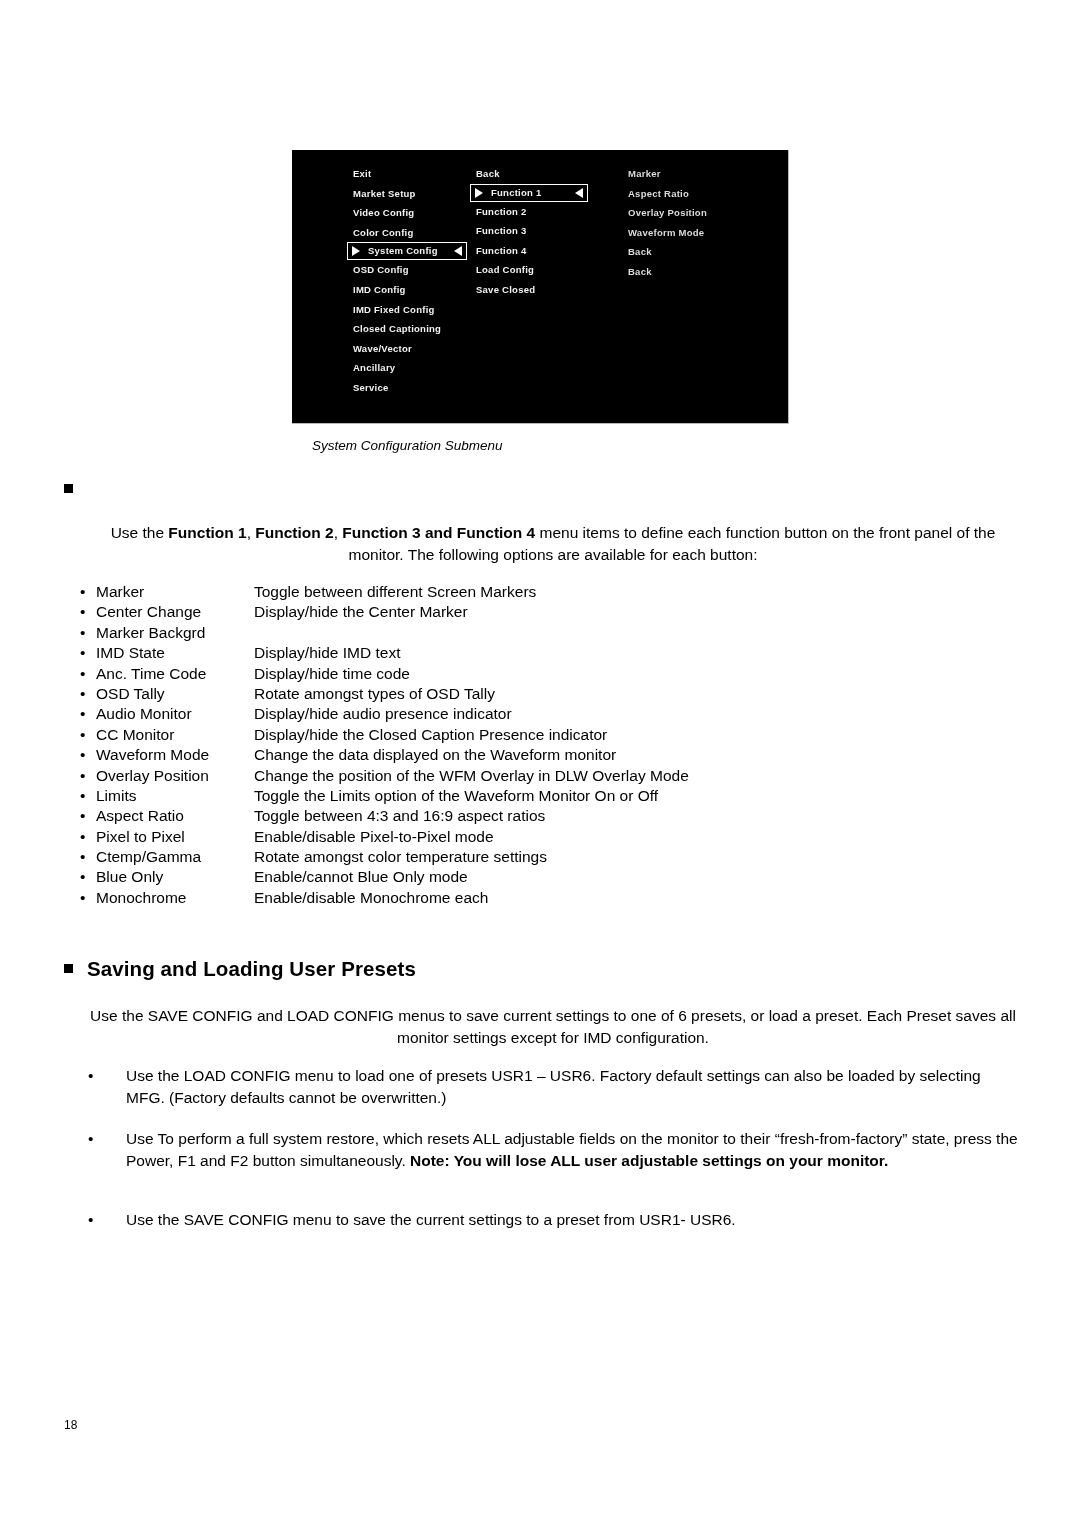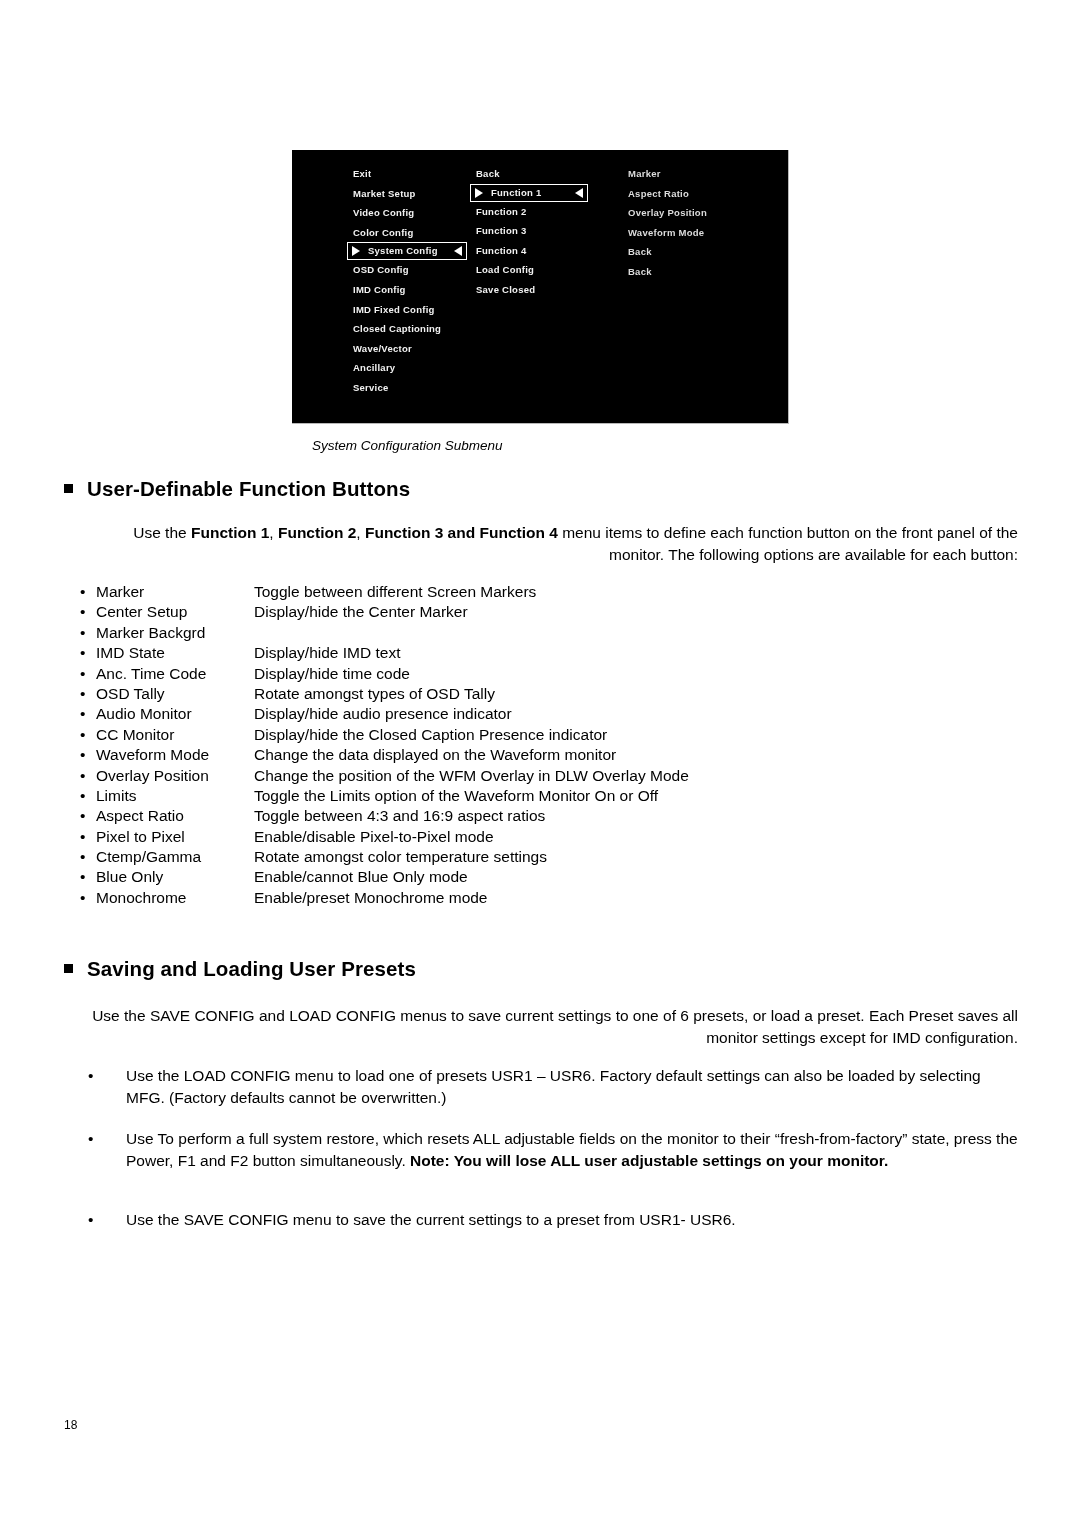--- a/index.html
+++ b/index.html
@@ -110,21 +110,21 @@
   #heading-1 { top: 477px; }
   #heading-2 { top: 957px; }
 
   
   .para {
     position: absolute;
     left: 88px;
     width: 930px;
     font-size: 15.5px;
     line-height: 21.5px;
-    text-align: right;
+    text-align: center;
   }
   #intro-para { top: 522px; }
   #presets-para { top: 1005px; }
 
   
   .options-list {
     position: absolute;
     left: 80px;
     top: 582px;
     width: 800px;
@@ -208,34 +208,34 @@
         <div class="osd-row dim"><span>Waveform Mode</span></div>
         <div class="osd-row dim"><span>Back</span></div>
         <div class="osd-row dim"><span>Back</span></div>
       </div>
   </div>
 </div>
 
 <div class="figure-caption">System Configuration Submenu</div>
 
 <div class="section-heading" id="heading-1">
-  <span class="sq"></span><span>User-Definable Function Buttons</span>
+  <span class="sq"></span>
 </div>
 
 <div class="para" id="intro-para"><span>Use the </span><b>Function 1</b><span>, </span><b>Function 2</b><span>, </span><b>Function 3 and Function 4</b><span> menu items to define each function button on the front panel of the monitor. The following options are available for each button:</span></div>
 
 <div class="options-list">
     <div class="opt-row">
       <span class="opt-bullet">•</span>
       <span class="opt-name">Marker</span>
       <span class="opt-desc">Toggle between different Screen Markers</span>
     </div>
     <div class="opt-row">
       <span class="opt-bullet">•</span>
-      <span class="opt-name">Center Setup</span>
+      <span class="opt-name">Center Change</span>
       <span class="opt-desc">Display/hide the Center Marker</span>
     </div>
     <div class="opt-row">
       <span class="opt-bullet">•</span>
       <span class="opt-name">Marker Backgrd</span>
     </div>
     <div class="opt-row">
       <span class="opt-bullet">•</span>
       <span class="opt-name">IMD State</span>
       <span class="opt-desc">Display/hide IMD text</span>
@@ -291,21 +291,21 @@
       <span class="opt-desc">Rotate amongst color temperature settings</span>
     </div>
     <div class="opt-row">
       <span class="opt-bullet">•</span>
       <span class="opt-name">Blue Only</span>
       <span class="opt-desc">Enable/cannot Blue Only mode</span>
     </div>
     <div class="opt-row">
       <span class="opt-bullet">•</span>
       <span class="opt-name">Monochrome</span>
-      <span class="opt-desc">Enable/preset Monochrome mode</span>
+      <span class="opt-desc">Enable/disable Monochrome each</span>
     </div>
   </div>
 
 <div class="section-heading" id="heading-2">
   <span class="sq"></span><span>Saving and Loading User Presets</span>
 </div>
 
 <div class="para" id="presets-para">Use the SAVE CONFIG and LOAD CONFIG menus to save current settings to one of 6 presets, or load a preset. Each Preset saves all monitor settings except for IMD configuration.</div>
 
 <div class="bullet-para" id="bullet-1">

